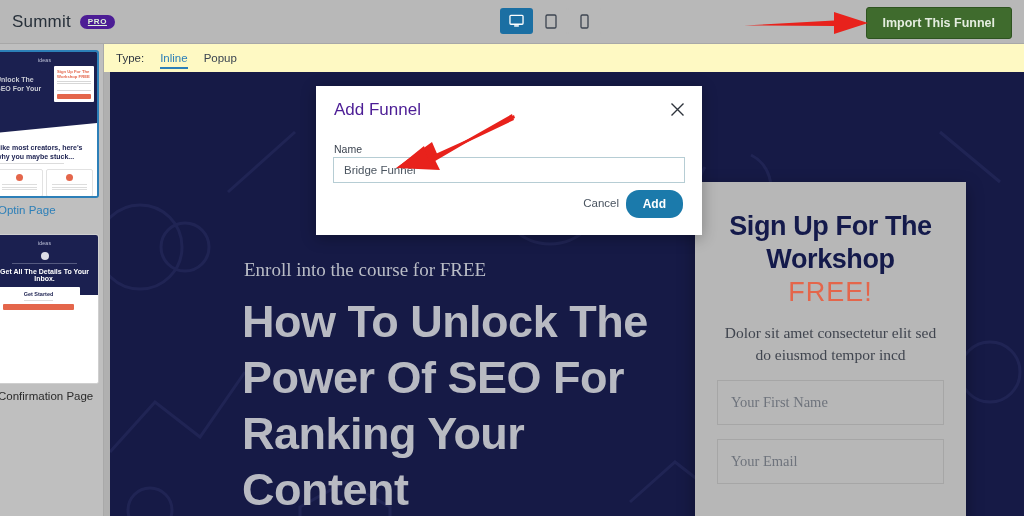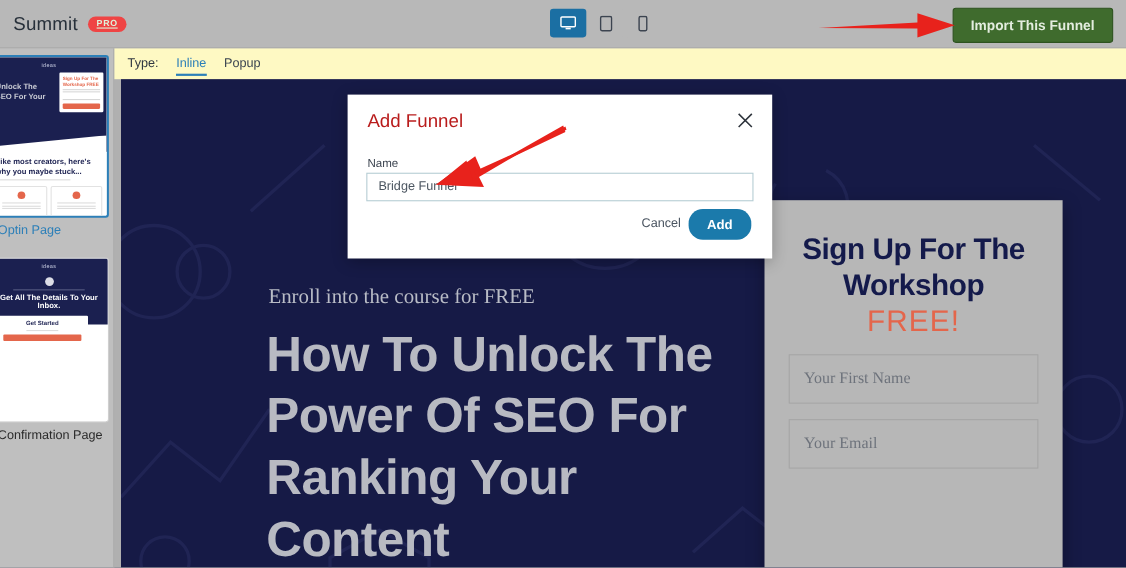--- a/index.html
+++ b/index.html
@@ -18,21 +18,21 @@
     background: #b8b8b8;
     display: flex; align-items: center;
     border-bottom: 1px solid #a8a8a8;
   }
   .brand { display: flex; align-items: center; gap: 9px; padding-left: 12px; }
   .brand-name {
     font-size: 17px; color: #27303a; letter-spacing: .2px;
     font-family: "Liberation Sans", sans-serif;
   }
   .pro-badge {
-    background: #ef4444; color: #dff3da;
+    background: #4c1d95; color: #dff3da;
     font-size: 8px; font-weight: bold; letter-spacing: .6px;
     padding: 3px 8px; border-radius: 9px; line-height: 1; text-decoration: underline;
   }
 
   .device-toggle {
     position: absolute; left: 500px; top: 8px;
     display: flex; gap: 1px;
   }
   .dev-btn {
     width: 33px; height: 26px;
@@ -203,21 +203,21 @@
   
   .modal {
     position: absolute; left: 316px; top: 86px;
     width: 386px; height: 149px;
     background: #fff;
     box-shadow: 0 3px 14px rgba(0,0,0,.3);
     z-index: 50;
   }
   .modal-title {
     position: absolute; left: 18px; top: 14px;
-    font-size: 17px; color: #b91c1c;
+    font-size: 17px; color: #4c1d95;
   }
   .modal-close {
     position: absolute; right: 14px; top: 12px;
     width: 22px; height: 22px; cursor: pointer;
     display: flex; align-items: center; justify-content: center;
   }
   .field-label {
     position: absolute; left: 18px; top: 57px;
     font-size: 10.5px; color: #3c4450;
   }
@@ -365,20 +365,21 @@
         <polyline points="520,430 565,390 610,425"></polyline>
       </g>
     </svg>
 
     <div class="hero-kicker">Enroll into the course for FREE</div>
     <div class="hero-title">How To Unlock The Power Of SEO For Ranking Your Content</div>
 
     <div class="optin-card">
       <div class="oc-h1">Sign Up For The Workshop</div>
       <div class="oc-free">FREE!</div>
+      <div class="oc-sub">Dolor sit amet consectetur elit sed do eiusmod tempor incd</div>
       <div class="oc-input">Your First Name</div>
       <div class="oc-input">Your Email</div>
     </div>
   </div>
 
   <div class="modal">
     <div class="modal-title">Add Funnel</div>
     <div class="modal-close">
       <svg width="15" height="15" viewBox="0 0 15 15">
         <path d="M1.5,1.5 L13.5,13.5 M13.5,1.5 L1.5,13.5" stroke="#2e343c" stroke-width="1.4" fill="none"></path>

